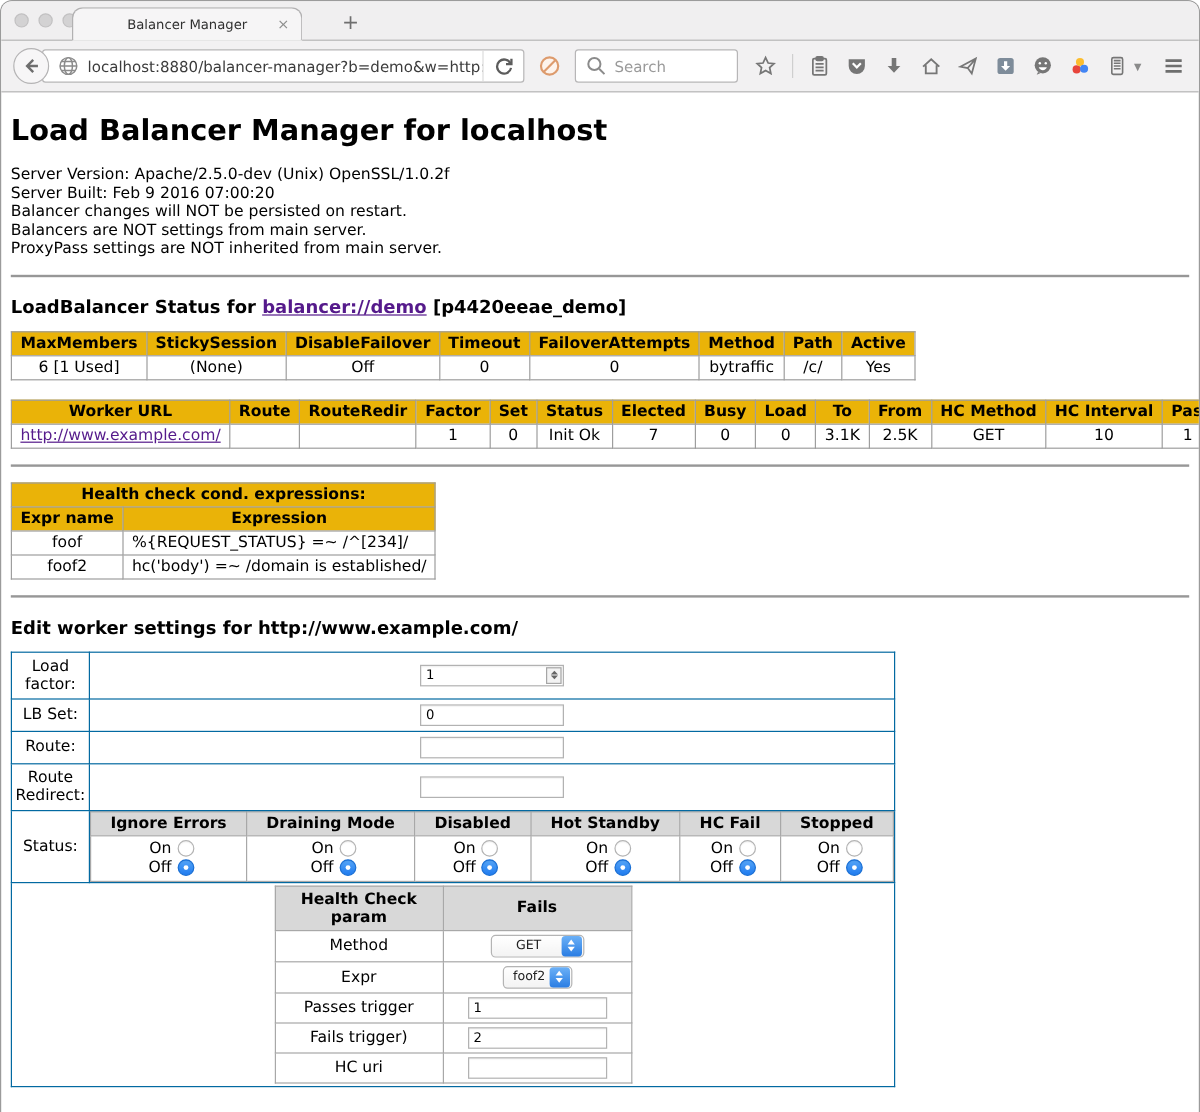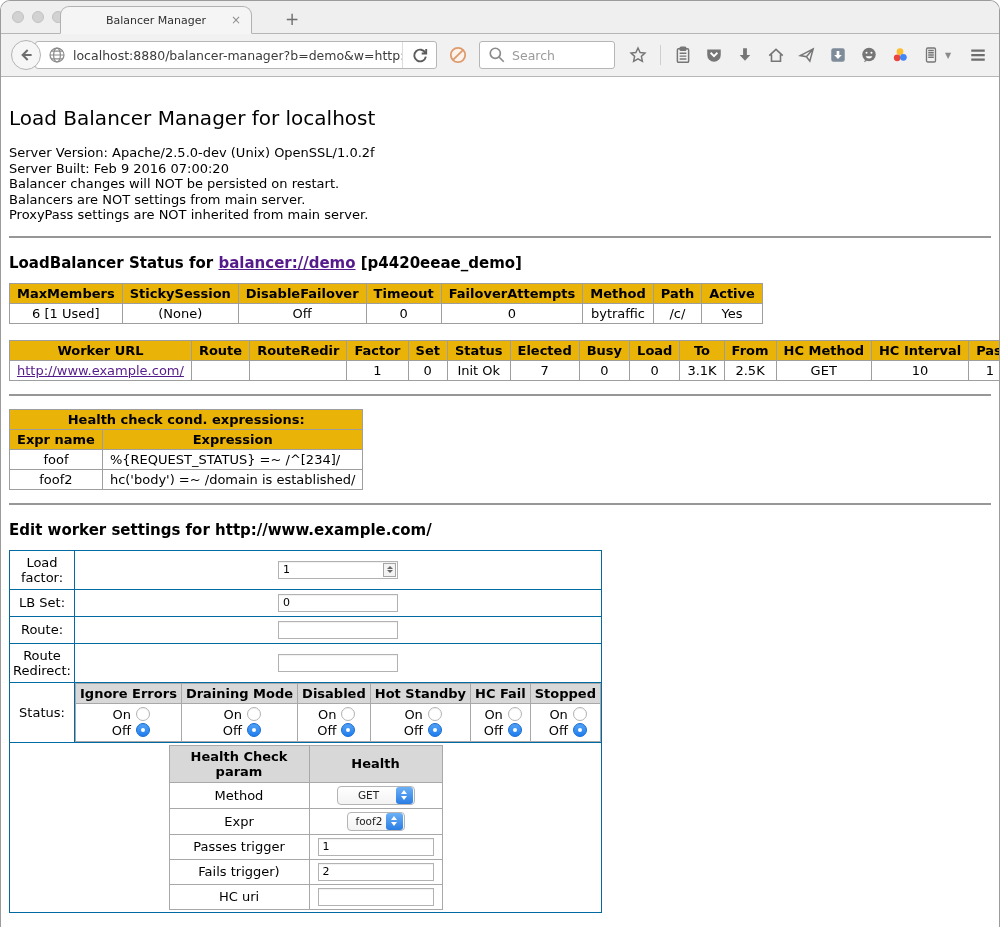--- a/index.html
+++ b/index.html
@@ -38,21 +38,21 @@
                      font-family:inherit; color:#333; background:transparent; }
   .searchbar input::placeholder { color:#9a9a9a; }
   .toolicons { display:flex; align-items:center; margin-left:14px; gap:13px; }
   .sep { width:1px; height:20px; background:#cfcfcf; }
   .icon16 { width:18px; height:18px; display:block; }
   .caret { font-size:8px; color:#8a8a8a; margin-left:-8px; }
   .endicons { display:flex; align-items:center; gap:16px; margin-left:18px; }
 
   
   .page { padding:2px 8px 0 8px; color:#000; }
-  h1 { font-size:20px; font-weight:normal; margin:27px 0 15px 0; letter-spacing:0; }
+  h1 { font-size:24px; font-weight:bold; margin:16px 0 15px 0; letter-spacing:0; }
   .info { font-size:13px; line-height:15.5px; }
   hr { border:0; border-top:2px solid #979797; margin:13px 0; }
   h3 { font-size:15px; font-weight:bold; margin:16px 0 11px 0; }
   a.vlink { color:#551a8b; text-decoration:underline; }
 
   table.data { border-collapse:collapse; font-size:13px; margin-bottom:4px; }
   table.data th, table.data td { border:1px solid #9e9e9e; padding:2px 7px; text-align:center; white-space:nowrap; }
   table.data th { background:#eab308; }
   table.data td.left { text-align:left; }
   .tgap { height:12px; }
@@ -68,32 +68,32 @@
               font-family:inherit; padding:1px 4px; width:120px; box-shadow:inset 0 1px 1px rgba(0,0,0,.06); }
   .numwrap { position:relative; display:inline-block; width:120px; height:18px; vertical-align:middle; }
   .numwrap input { width:100%; height:100%; }
   .spin { position:absolute; right:2px; top:2px; width:13px; height:14px; border:1px solid #a6a6a6;
           background:#f3f3f3; display:flex; flex-direction:column; align-items:center; justify-content:center; gap:1px; }
   .spin i { width:0; height:0; border-left:3px solid transparent; border-right:3px solid transparent; }
   .spin i.up { border-bottom:3px solid #666; }
   .spin i.dn { border-top:3px solid #666; }
 
   table.status { border-collapse:collapse; font-size:13px; width:100%; }
-  table.status th, table.status td { border:1px solid #a8a8a8; padding:2px 4px; text-align:center; }
+  table.status th, table.status td { border:1px solid #a8a8a8; padding:2px 16px; text-align:center; }
   table.status th { background:#d8d8d8; white-space:nowrap; }
   .radioline { display:flex; align-items:center; justify-content:center; gap:5px; margin:1px 0; }
   .radioline .lbl { width:24px; text-align:right; }
   .radio { width:14px; height:14px; border-radius:50%; display:inline-block; position:relative;
            background:#fff; border:1px solid #b3b3b3; box-shadow:inset 0 1px 1px rgba(0,0,0,.05); }
   .radio.checked { background:linear-gradient(#55a5f8,#1f7bef); border:1px solid #1a6fd4; }
   .radio.checked::after { content:""; position:absolute; left:4px; top:4px; width:4px; height:4px;
            border-radius:50%; background:#fff; }
 
   table.hc { border-collapse:collapse; font-size:13px; margin:0 auto; }
-  table.hc th, table.hc td { border:1px solid #a8a8a8; padding:3px 8px; text-align:center; }
+  table.hc th, table.hc td { border:1px solid #a8a8a8; padding:3px 20px; text-align:center; }
   table.hc th { background:#d8d8d8; }
   table.hc td.val { width:128px; text-align:left; }
   table.hc input.txt { width:116px; }
 
   .macsel { display:inline-flex; align-items:center; height:19px; border:1px solid #b4b4b4;
             border-radius:4px; background:linear-gradient(#fff,#f3f3f3); font-size:10.5px; vertical-align:middle; }
   .macsel .seltext { flex:1; text-align:center; padding:0 4px 0 8px; color:#222; }
   .macsel .stepper { width:17px; height:17px; background:linear-gradient(#6cb1f7,#2a7de3);
             border-radius:3px; margin:0 1px 0 0; display:flex; flex-direction:column; align-items:center;
             justify-content:center; gap:2px; }
@@ -419,21 +419,21 @@
           </tbody>
               </table>
         </td>
       </tr>
       <tr>
         <td colspan="2" style="padding:2px 0;">
           <table class="hc">
             <tbody>
                   <tr>
               <th style="width:140px;">Health Check param</th>
-              <th style="width:128px;">Health</th>
+              <th style="width:128px;">Fails</th>
             </tr>
             <tr>
               <td>Method</td>
               <td class="val" style="text-align:center;">
                 <span class="macsel sel-get">
                         <span class="seltext">GET</span>
                         <span class="stepper">
                           <i class="up"></i>
                           <i class="dn"></i>
                         </span>

